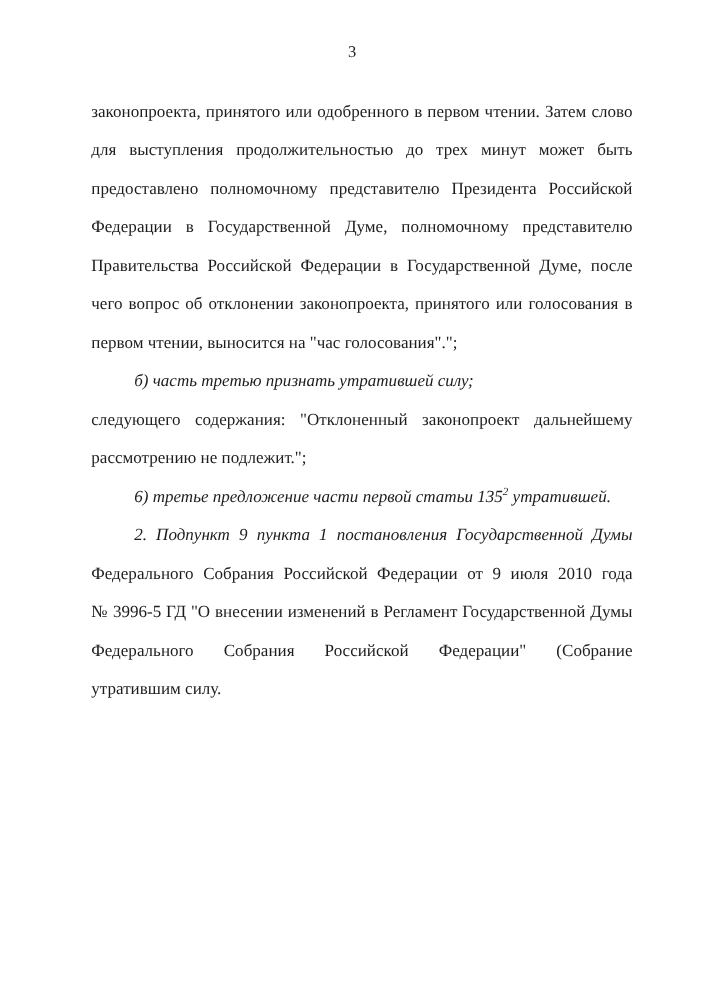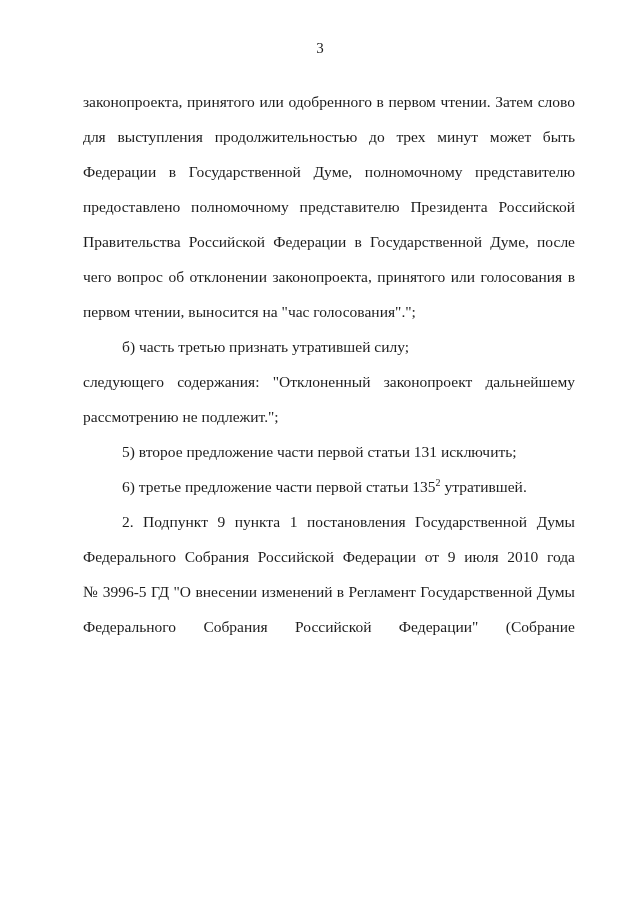--- a/index.html
+++ b/index.html
@@ -38,54 +38,55 @@
     font-size: 15.5px;
     text-align: justify;
     text-align-last: justify;
     white-space: normal;
   }
   .line.last {
     text-align-last: left;
   }
   .line.indent {
     text-indent: 39px;
+    font-style: italic;
   }
   .line sup {
     font-size: 10px;
     line-height: 0;
     vertical-align: super;
   }
 </style>
 </head>
 <body>
 
 <div class="page">
 
   <div class="page-number">3</div>
 
   <div class="text-block">
 
     <div class="line">законопроекта, принятого или одобренного в первом чтении. Затем слово</div>
     <div class="line">для выступления продолжительностью до трех минут может быть</div>
+    <div class="line">предоставлено полномочному представителю Президента Российской</div>
     <div class="line">Федерации в Государственной Думе, полномочному представителю</div>
-    <div class="line">предоставлено полномочному представителю Президента Российской</div>
     <div class="line">Правительства Российской Федерации в Государственной Думе, после</div>
     <div class="line">чего вопрос об отклонении законопроекта, принятого или голосования в</div>
     <div class="line last">первом чтении, выносится на "час голосования".";</div>
 
     <div class="line indent last">б) часть третью признать утратившей силу;</div>
 
     <div class="line">следующего содержания: "Отклоненный законопроект дальнейшему</div>
     <div class="line last">рассмотрению не подлежит.";</div>
 
-    <div class="line indent last">5) второе предложение части первой статьи 131 исключить;</div>
 
     <div class="line indent last">
       <span>6) третье предложение части первой статьи 135</span><sup>2</sup><span> утратившей.</span>
     </div>
 
     <div class="line indent">2. Подпункт 9 пункта 1 постановления Государственной Думы</div>
     <div class="line">Федерального Собрания Российской Федерации от 9 июля 2010 года</div>
     <div class="line">№ 3996-5 ГД "О внесении изменений в Регламент Государственной Думы</div>
     <div class="line">Федерального Собрания Российской Федерации" (Собрание</div>
+    <div class="line last">утратившим силу.</div>
 
   </div>
 </div>
 
 </body></html>

